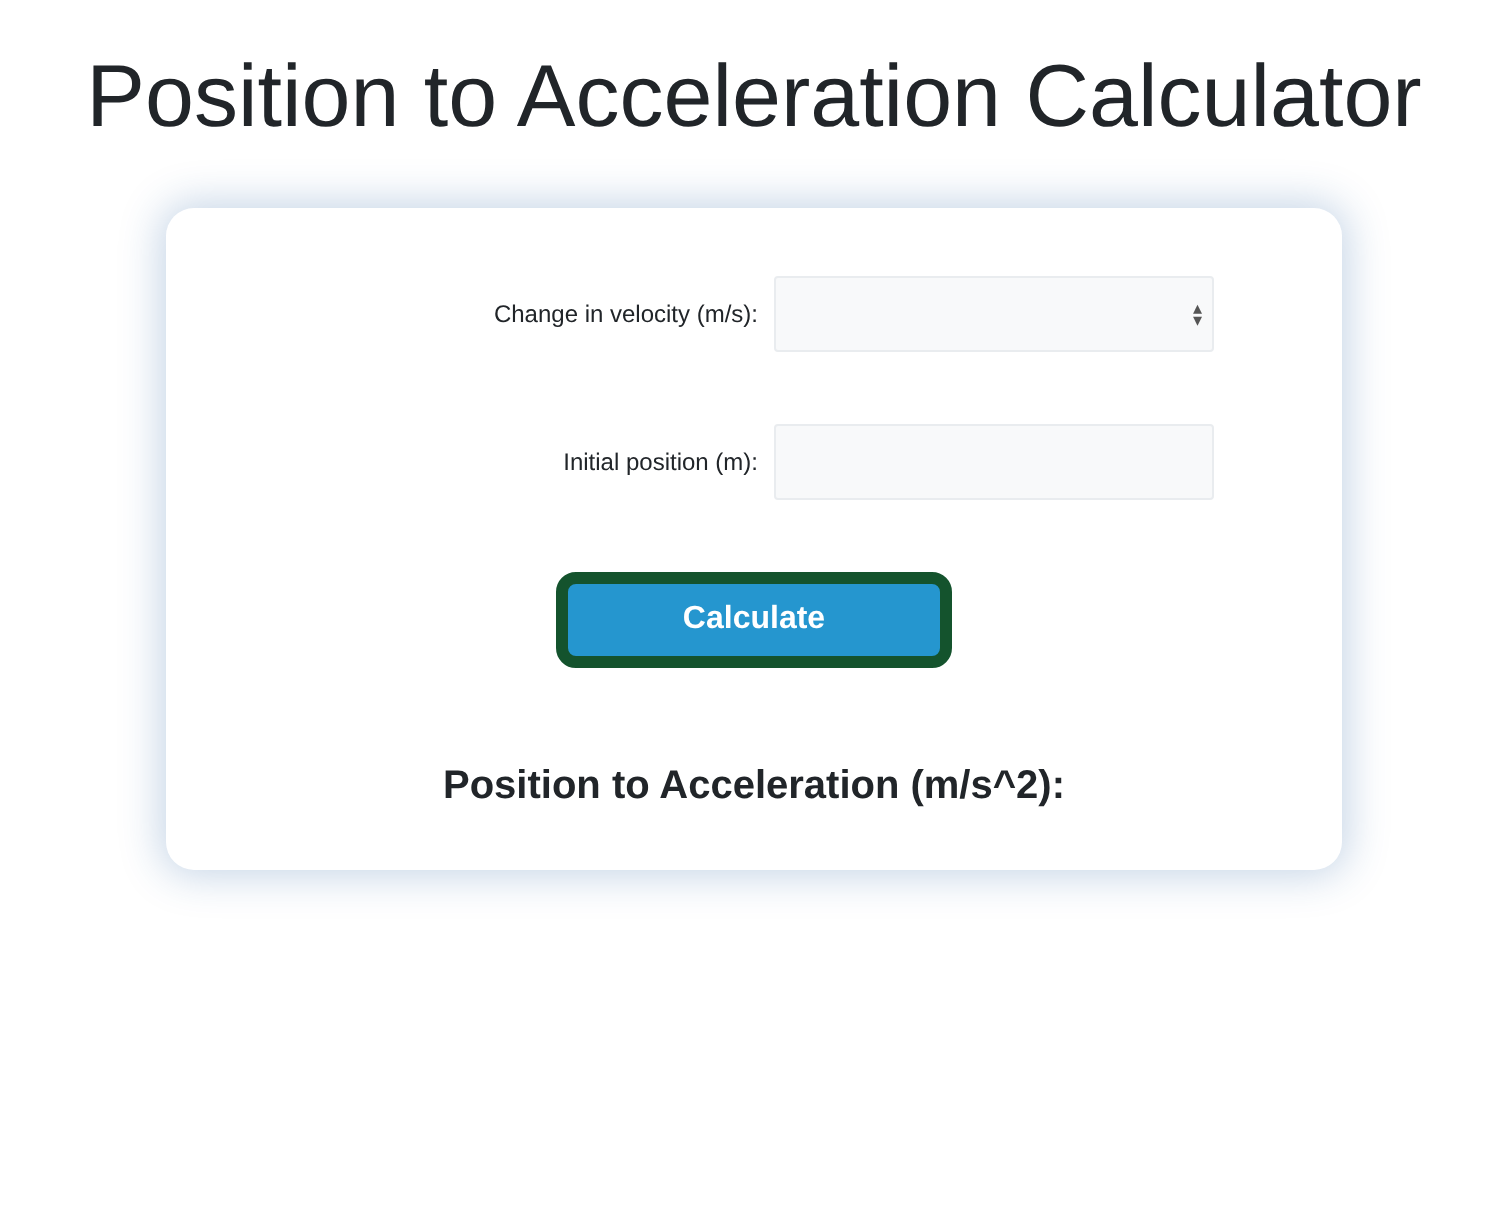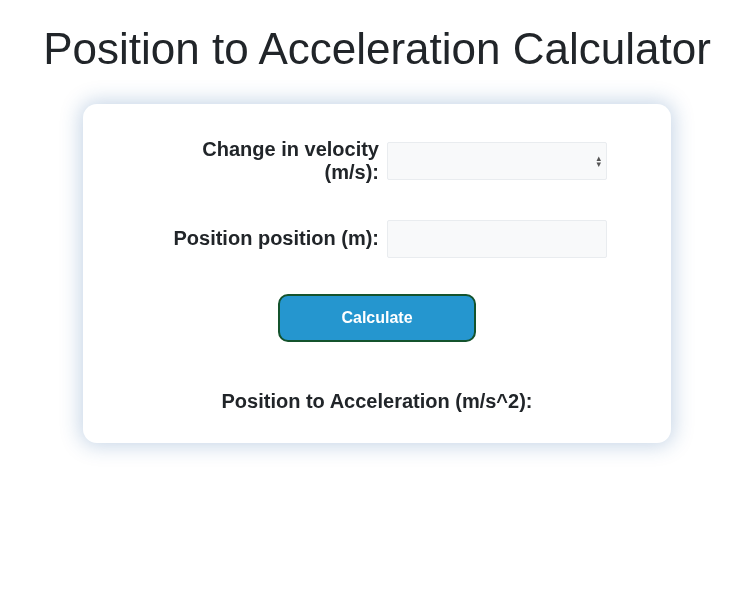--- a/index.html
+++ b/index.html
@@ -31,22 +31,22 @@
       box-shadow: 0 0 20px 3px rgba(30, 90, 160, 0.25);
       padding: 34px 40px 30px;
     }
     .form-row {
       display: flex;
       align-items: center;
       justify-content: center;
       margin-bottom: 36px;
     }
     .form-label {
-      font-size: 20px;
-      font-weight: 700;
+      font-size: 12px;
+      font-weight: 400;
       color: #212529;
       text-align: right;
       padding-right: 8px;
       width: 240px;
     }
     .form-input-wrap {
       width: 220px;
     }
     .form-input {
       width: 100%;
@@ -77,21 +77,21 @@
       font-size: 9px;
       color: #555;
       pointer-events: none;
     }
     .calculate-button {
       display: block;
       margin: 10px auto 0;
       width: 198px;
       height: 48px;
       background: #2596cf;
-      border: 2px solid #14532d;
+      border: 6px solid #14532d;
       border-radius: 10px;
       color: #ffffff;
       font-size: 16px;
       font-weight: 700;
       cursor: pointer;
     }
     .result-label {
       font-size: 20px;
       font-weight: 700;
       color: #212529;
@@ -113,21 +113,21 @@
         <input class="form-input number" type="text" value="" style="">
         <div class="spinner-icons">
           <span>▴</span>
             <span>▾</span>
         </div>
       </div>
     </div>
   </div>
 
   <div class="form-row">
-    <div class="form-label">Position position (m):</div>
+    <div class="form-label">Initial position (m):</div>
     <div class="form-input-wrap">
       <input class="form-input" type="text" value="" style="">
     </div>
   </div>
 
 
   <button class="calculate-button">Calculate</button>
 
   <div class="result-label">
     <span>Position to Acceleration (m/s^2):</span>

